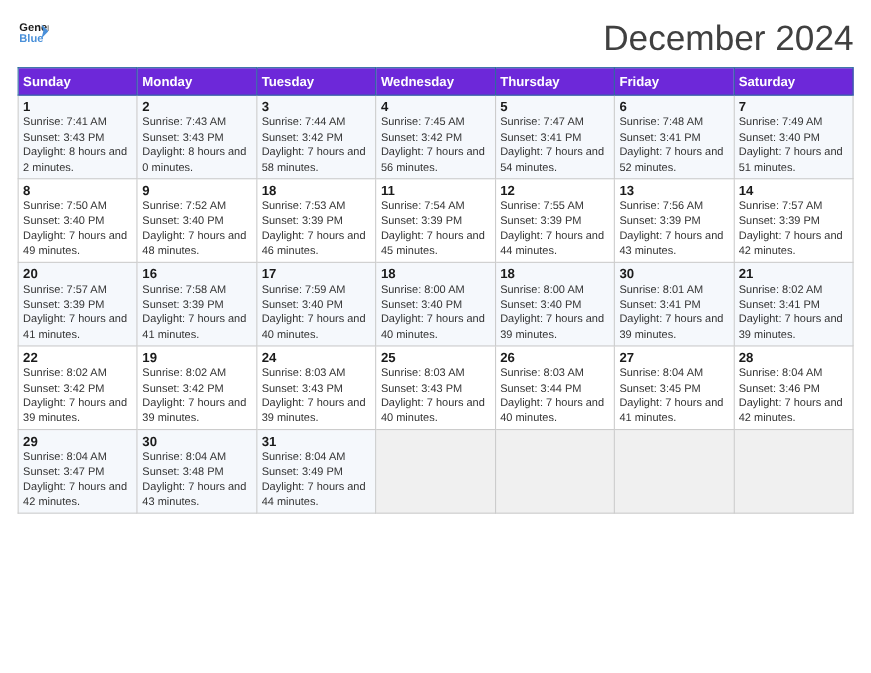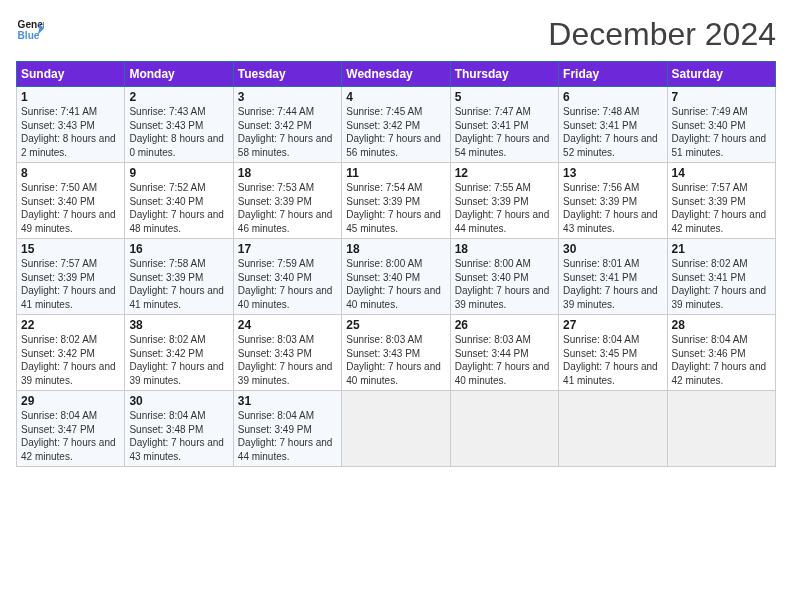--- a/index.html
+++ b/index.html
@@ -200,21 +200,21 @@
           </td>
           <td>
           <span class="day-num">14</span>
           <div class="day-info">
             Sunrise: 7:57 AM<br>Sunset: 3:39 PM<br>Daylight: 7 hours and 42 minutes.
           </div>
           </td>
         </tr>
         <tr>
           <td>
-          <span class="day-num">15</span>
+          <span class="day-num">20</span>
           <div class="day-info">
             Sunrise: 7:57 AM<br>Sunset: 3:39 PM<br>Daylight: 7 hours and 41 minutes.
           </div>
           </td>
           <td>
           <span class="day-num">16</span>
           <div class="day-info">
             Sunrise: 7:58 AM<br>Sunset: 3:39 PM<br>Daylight: 7 hours and 41 minutes.
           </div>
           </td>
@@ -250,21 +250,21 @@
           </td>
         </tr>
         <tr>
           <td>
           <span class="day-num">22</span>
           <div class="day-info">
             Sunrise: 8:02 AM<br>Sunset: 3:42 PM<br>Daylight: 7 hours and 39 minutes.
           </div>
           </td>
           <td>
-          <span class="day-num">38</span>
+          <span class="day-num">19</span>
           <div class="day-info">
             Sunrise: 8:02 AM<br>Sunset: 3:42 PM<br>Daylight: 7 hours and 39 minutes.
           </div>
           </td>
           <td>
           <span class="day-num">24</span>
           <div class="day-info">
             Sunrise: 8:03 AM<br>Sunset: 3:43 PM<br>Daylight: 7 hours and 39 minutes.
           </div>
           </td>

